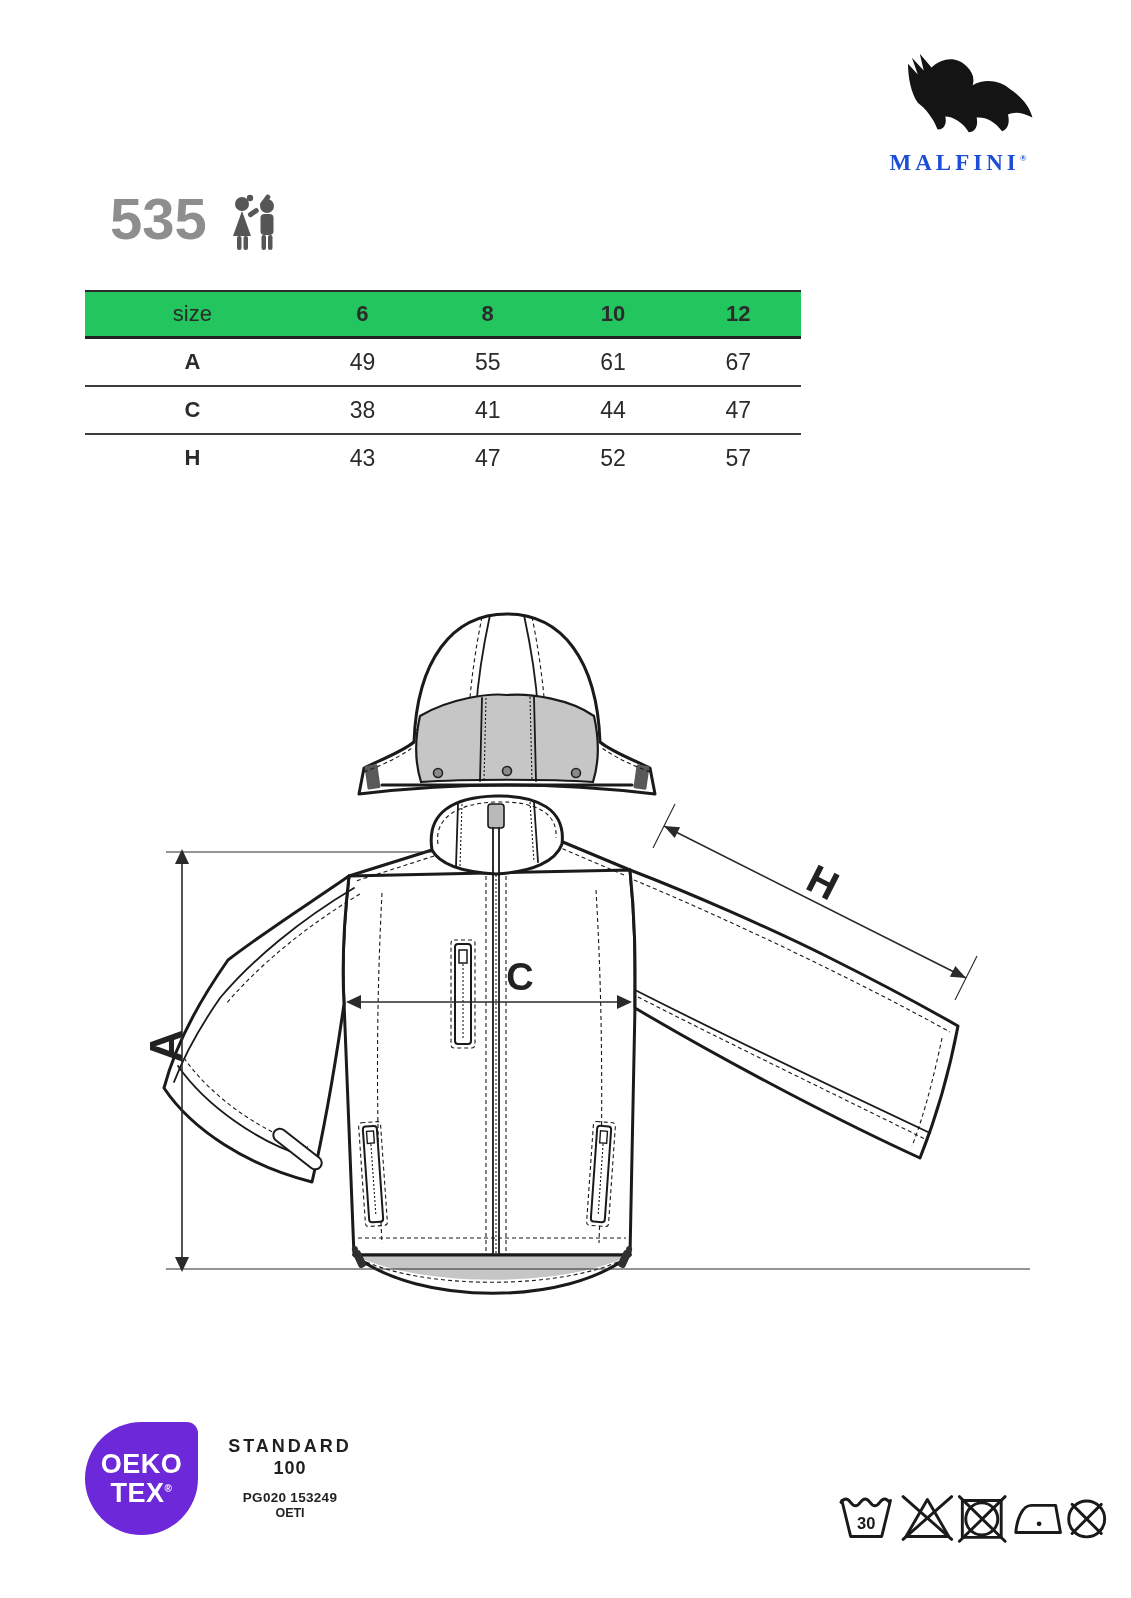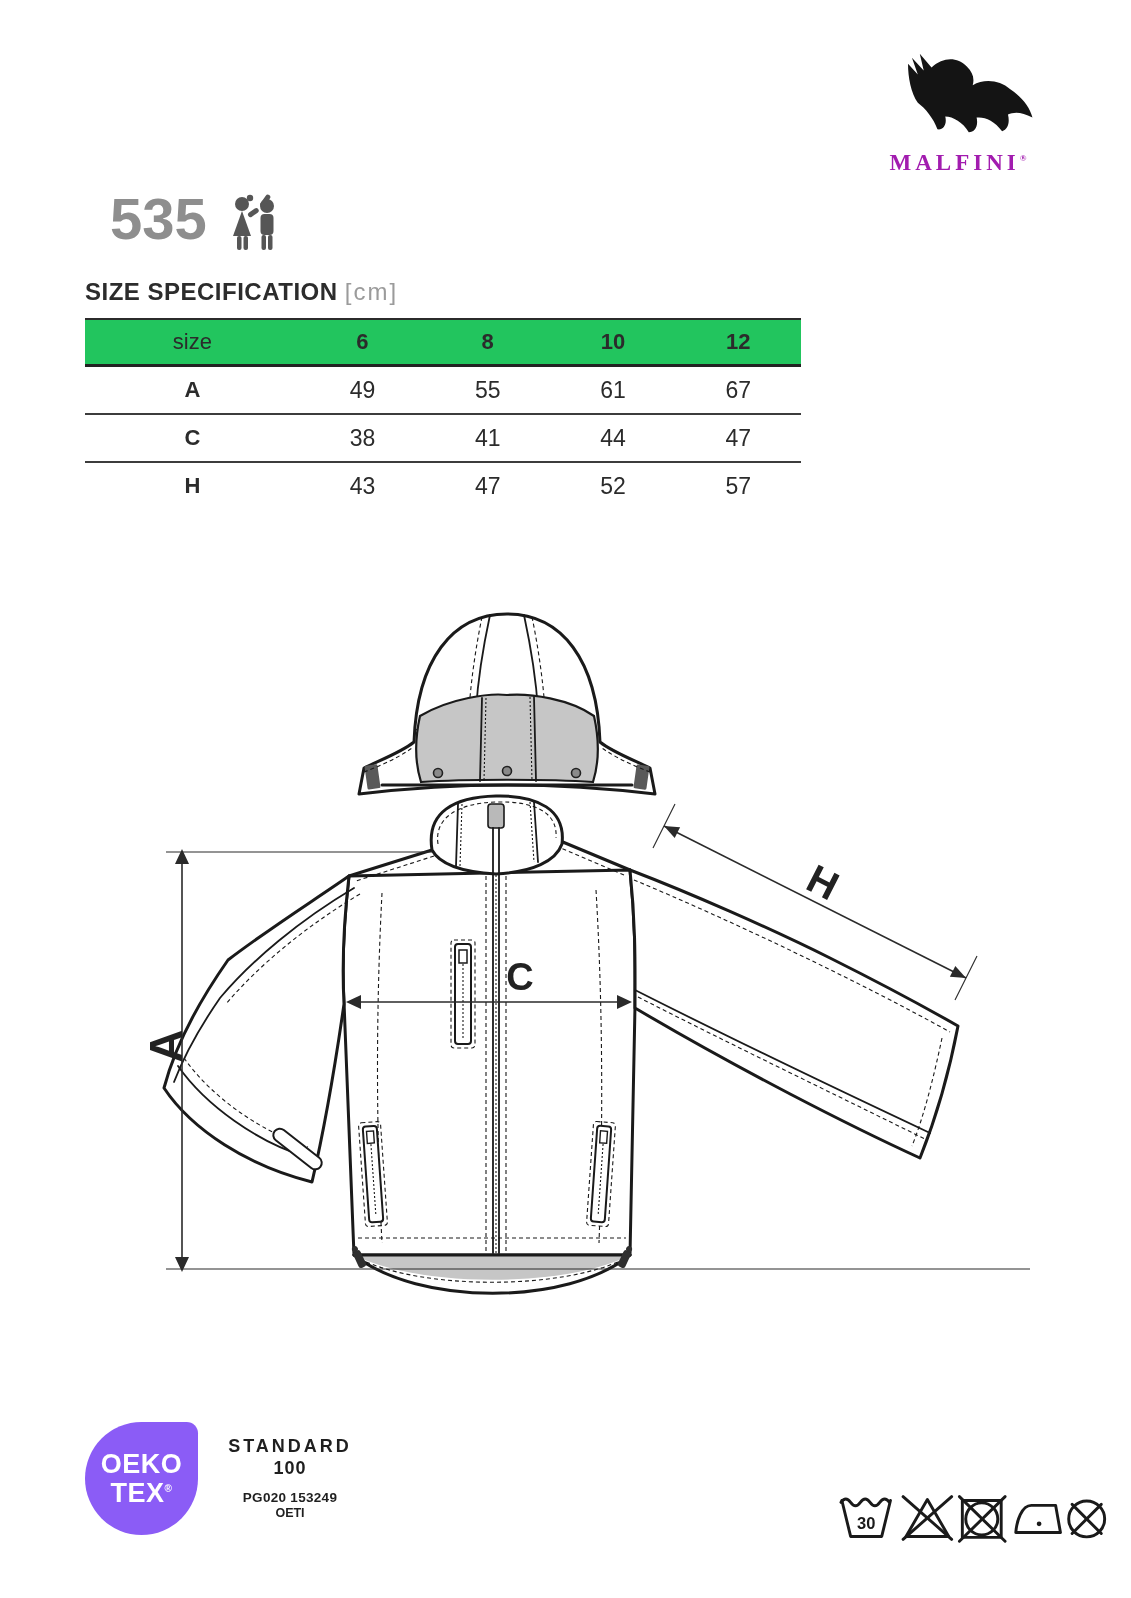--- a/index.html
+++ b/index.html
@@ -7,21 +7,21 @@
     width:1131px;height:1598px;background:#ffffff;position:relative;
     font-family:"Liberation Sans","DejaVu Sans",sans-serif;color:#2b2b2b;
     overflow:hidden;
   }
   .abs{position:absolute;}
 
   
   .logo-block{left:868px;top:46px;width:180px;text-align:center;}
   .wordmark{
     font-family:"Liberation Serif","DejaVu Serif",serif;font-weight:700;
-    font-size:23px;letter-spacing:4px;color:#a21caf;margin-top:2px;white-space:nowrap;
+    font-size:23px;letter-spacing:4px;color:#1d4ed8;margin-top:2px;white-space:nowrap;
   }
   .wordmark sup{font-size:9px;letter-spacing:0;}
 
   
   .title-row{left:70px;top:190px;display:flex;align-items:flex-end;margin-left:40px;}
   .product-code{font-size:58px;font-weight:700;color:#8e8e8e;line-height:1;}
   .product-name{font-size:44px;font-weight:700;color:#3b3b3b;line-height:1;margin-left:30px;letter-spacing:0.5px;}
   .kids-icon{margin-left:24px;align-self:flex-end;position:relative;top:4px;}
 
   
@@ -51,21 +51,21 @@
   .dashf{stroke:#1a1a1a;stroke-width:1.1;fill:none;stroke-dasharray:2 2;}
   .grayfill{fill:#c6c6c6;}
   .dim{stroke:#2a2a2a;stroke-width:1.6;fill:none;}
   .dimthin{stroke:#2a2a2a;stroke-width:1.1;fill:none;}
   .ah{fill:#2a2a2a;stroke:none;}
   .dimlabel{font-family:"Liberation Sans","DejaVu Sans",sans-serif;font-weight:700;fill:#222;}
 
   
   .oeko{left:85px;top:1422px;display:flex;align-items:flex-start;}
   .oeko-leaf{
-    width:113px;height:113px;background:#8b5cf6;
+    width:113px;height:113px;background:#6d28d9;
     border-radius:50% 10% 50% 50%;
     display:flex;flex-direction:column;align-items:center;justify-content:center;
     color:#ffffff;font-weight:700;font-size:27px;line-height:1.05;letter-spacing:0.5px;
   }
   .oeko-leaf sup{font-size:10px;}
   .oeko-text{margin-left:26px;margin-top:14px;text-align:center;min-width:132px;color:#1f1f1f;}
   .oeko-std{font-size:18px;font-weight:700;letter-spacing:3px;}
   .oeko-100{font-size:18px;font-weight:700;letter-spacing:1px;margin-top:1px;}
   .oeko-code{font-size:13.5px;font-weight:700;margin-top:11px;letter-spacing:0.3px;}
   .oeko-inst{font-size:12.5px;font-weight:700;margin-top:1px;}
@@ -104,24 +104,20 @@
       <circle cx="36" cy="12" r="7"></circle>
       <rect x="29.5" y="20" width="13" height="21" rx="4"></rect>
       <rect x="38" y="6" width="14" height="5" rx="2.5" transform="rotate(-55 38 18)"></rect>
       <rect x="30.5" y="41" width="4.5" height="15" rx="2"></rect>
       <rect x="37" y="41" width="4.5" height="15" rx="2"></rect>
     </g>
   </svg>
 </div>
 
 <div class="abs spec">
-  <div class="spec-heading">
-    <span>SIZE SPECIFICATION</span>
-    <span class="unit">[cm]</span>
-  </div>
   <table class="sizes">
     <colgroup>
         <col class="c-label">
         <col class="c-num">
         <col class="c-num">
         <col class="c-num">
         <col class="c-num">
       </colgroup>
     <thead>
       <tr>

